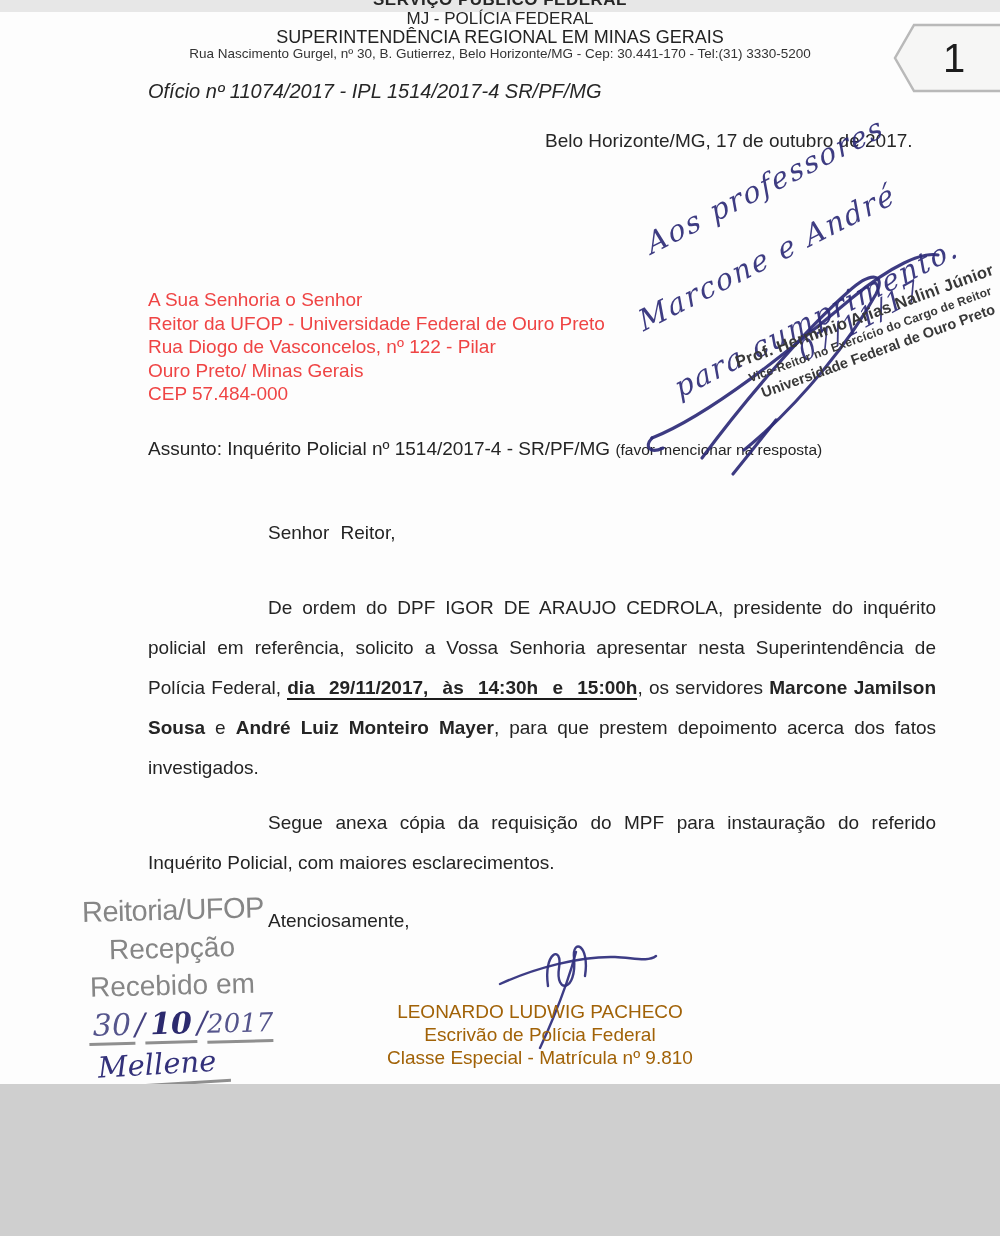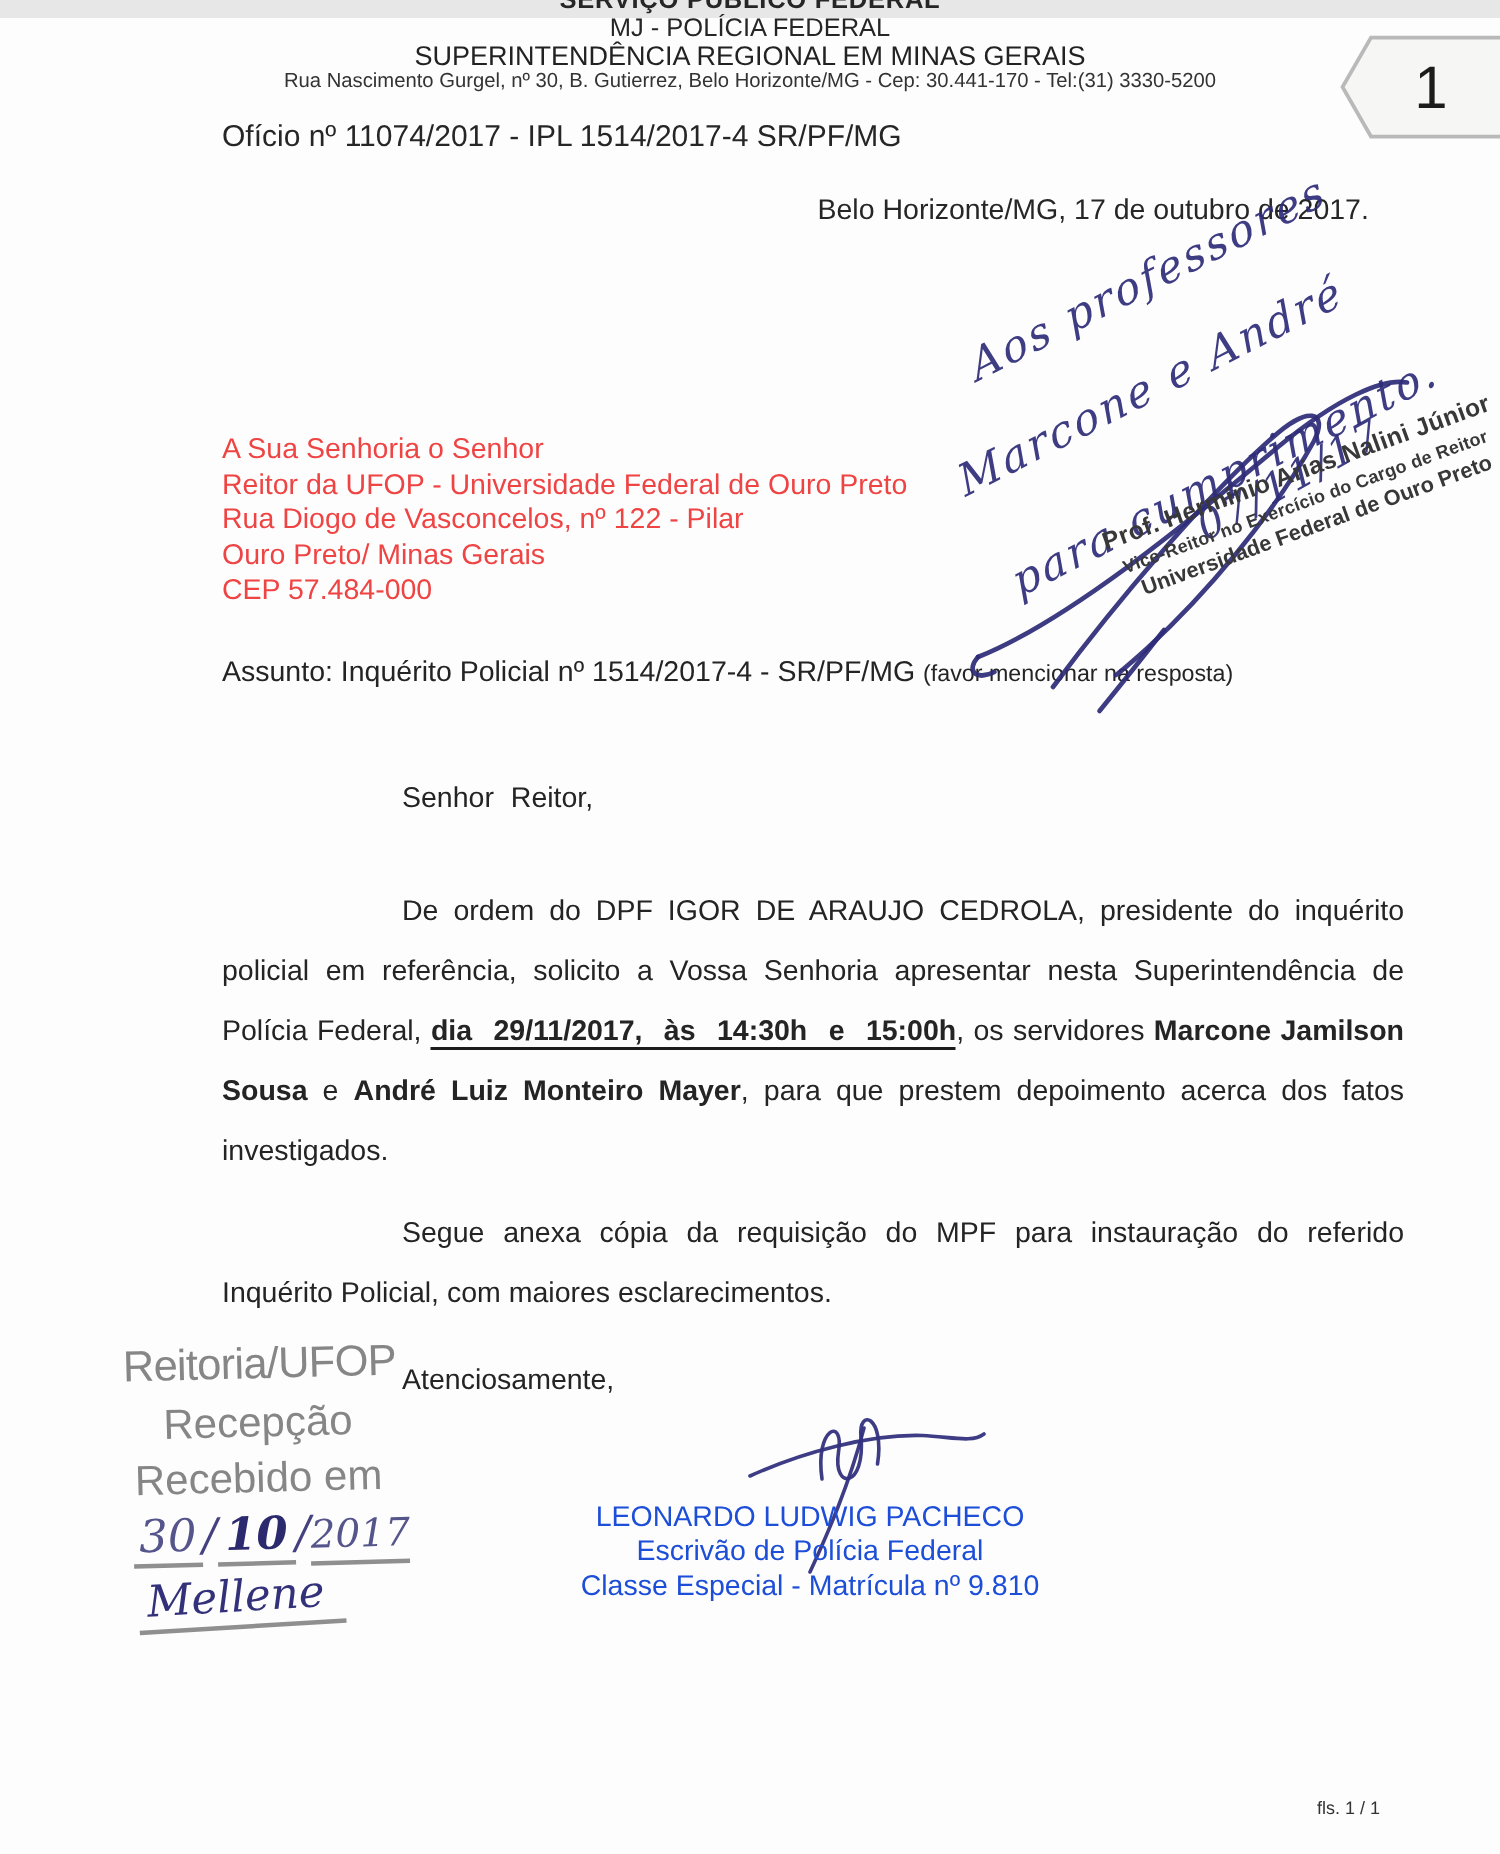--- a/index.html
+++ b/index.html
@@ -1,31 +1,31 @@
 <!DOCTYPE html>
 <html><head>
 <meta charset="utf-8">
 <style>
   * { margin:0; padding:0; box-sizing:border-box; }
   html,body { background:#cfcfcf; }
   .page {
-    position:relative; width:1000px; height:1236px; margin:0 auto;
+    position:relative; width:1000px; height:1084px; margin:0 auto;
     background:#fdfdfd; overflow:hidden;
     font-family:"Liberation Sans", sans-serif; color:#2b2b2b;
   }
   .top-strip { position:absolute; top:0; left:0; width:100%; height:12px; background:#e7e7e7; }
 
   
   .hdr { position:absolute; left:0; width:100%; text-align:center; white-space:nowrap; }
   .hdr-clipped { top:-10px; font-size:17px; font-weight:700; letter-spacing:.5px; color:#262626; }
   .hdr-l1 { top:9px;  font-size:17px; color:#262626; }
   .hdr-l2 { top:27px; font-size:18px; font-weight:400; color:#222; }
   .hdr-l3 { top:46px; font-size:13.5px; color:#333; }
 
-  .oficio { position:absolute; left:148px; top:80px; font-size:20px; color:#262626; }
+  .oficio { position:absolute; left:148px; top:80px; font-size:20px; color:#262626;font-style:italic; }
   .dateline { position:absolute; left:545px; top:130px; font-size:19px; color:#262626; }
 
   
   .page-tag { position:absolute; left:892px; top:22px; width:116px; height:72px; }
 
   
   .recipient { position:absolute; left:148px; top:288px; font-size:19px; line-height:23.5px; color:#ef4444; }
 
   
   .subject { position:absolute; left:148px; top:438px; font-size:19px; color:#242424; white-space:nowrap; }
@@ -69,21 +69,21 @@
   .rs-month { width:52px; color:#2c2a6e; font-weight:700; }
   .rs-year { width:66px; color:#55558c; font-size:26px; }
   .rs-slash { color:#44417f; font-size:30px; }
   .rs-sign { display:inline-block; margin-top:2px; margin-left:6px; padding:0 14px 2px 6px; font-size:29px;
              border-bottom:3px solid #8f8f8f; transform:rotate(-2deg); color:#33317a; }
 
   
   .sig-svg { position:absolute; left:330px; top:930px; width:450px; height:130px; pointer-events:none; }
   .sig-svg path { fill:none; stroke:#33317e; stroke-width:2.4; stroke-linecap:round; opacity:.95; }
   .signer { position:absolute; left:365px; top:1000px; width:350px; text-align:center;
-            font-size:19px; line-height:23px; color:#1d4ed8; }
+            font-size:19px; line-height:23px; color:#a16207; }
 
   .fls { position:absolute; left:878px; top:1198px; font-size:12px; font-weight:400; color:#333; }
 </style>
 </head>
 <body>
 
 <div class="page">
   <div class="top-strip"></div>
 
   <div class="hdr hdr-clipped">SERVIÇO PÚBLICO FEDERAL</div>

